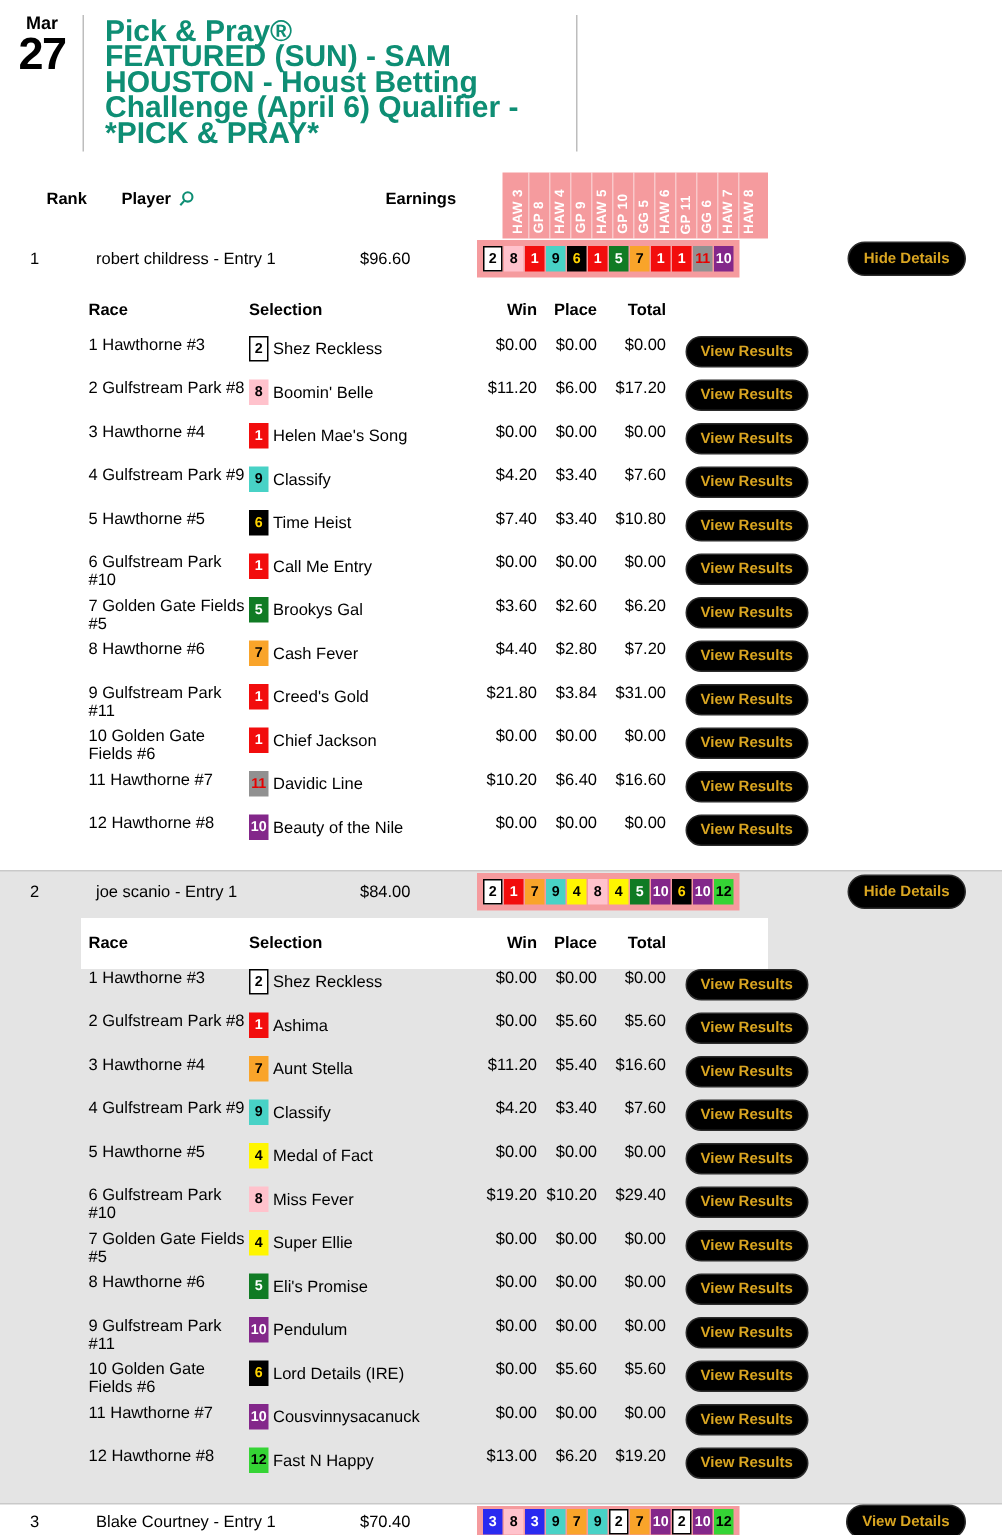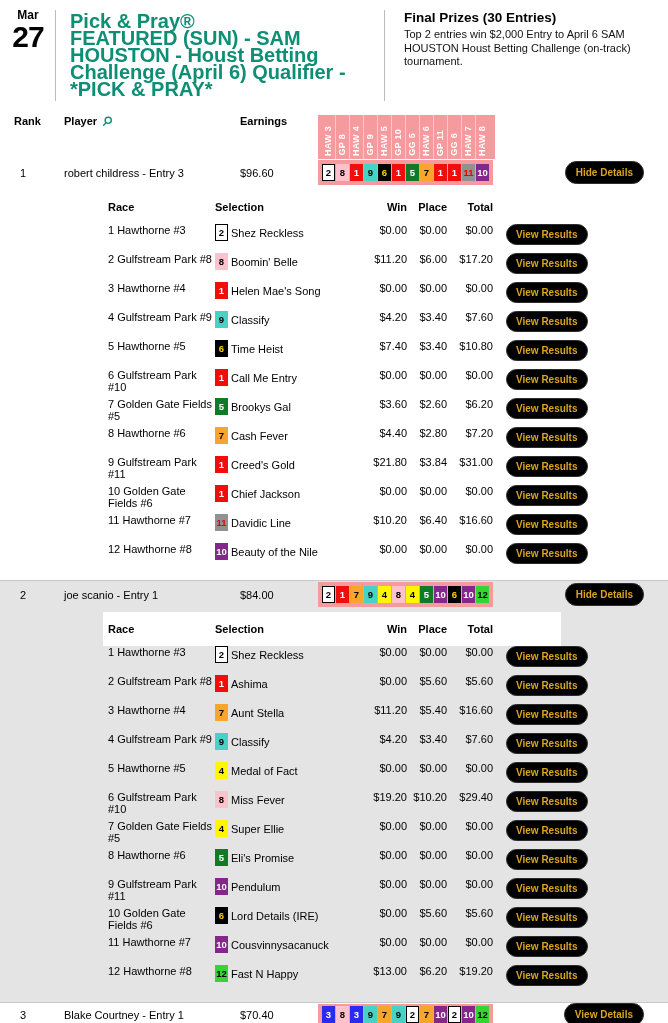--- a/index.html
+++ b/index.html
@@ -18,42 +18,42 @@
   .prizes-title{font-size:13.5px;font-weight:bold;margin:0 0 3px;}
   .prizes-desc{font-size:11px;line-height:13.5px;color:#111;}
 
   
   .c-rank{width:55px;box-sizing:border-box;padding-left:20px;flex:none;}
   .c-player{width:185px;box-sizing:border-box;padding-left:9px;flex:none;}
   .c-earn{width:78px;box-sizing:border-box;flex:none;}
   .c-picks{width:177px;flex:none;}
   .c-action{margin-left:auto;padding-right:24px;flex:none;}
 
-  .lb-head{display:flex;align-items:flex-start;margin-top:6px;}
+  .lb-head{display:flex;align-items:center;margin-top:6px;margin-left:17px;}
   .lb-head .hcell{font-weight:bold;padding-bottom:9px;}
   .lb-head .c-rank{padding-left:14px;}
   .lb-head .c-player{display:flex;align-items:center;gap:5px;}
   .race-strip{display:flex;background:#F59B9E;padding:0 4px;height:44px;}
   .race-col{width:14px;height:44px;box-sizing:border-box;border-right:1px solid rgba(255,255,255,0.45);position:relative;}
   .race-col:last-child{border-right:none;}
   .race-col-text{position:absolute;bottom:3px;left:1px;writing-mode:vertical-rl;transform:rotate(180deg);color:#fff;font-size:9px;font-weight:bold;white-space:nowrap;letter-spacing:0.3px;}
 
   
   .entry{background:#fff;}
   .entry.gray{background:#E4E4E4;}
   .entry + .entry{border-top:1px solid #c9c9c9;}
   .entry-row{display:flex;align-items:center;min-height:27px;}
   .entry.collapsed .entry-row{min-height:23px;}
   .chip-strip{display:flex;gap:1px;background:#F59B9E;padding:4px;width:fit-content;}
   .entry.collapsed .chip-strip{padding:2px 4px;}
   .chip{min-width:13px;height:17px;line-height:17px;font-size:9.5px;font-weight:bold;text-align:center;box-sizing:border-box;padding:0 1px;flex:none;}
   .pill{background:#000;color:#D9A521;border:1px solid #2b2b2b;border-radius:12px;font-family:"Liberation Sans",sans-serif;font-size:10px;font-weight:bold;padding:5px 10px;cursor:pointer;white-space:nowrap;}
 
   
-  .detail{padding:4px 0 8px 103px;}
+  .detail{padding:4px 0 8px 54px;}
   .d-head{display:flex;align-items:center;height:34px;font-weight:bold;width:458px;}
   .entry.gray .d-head{background:#fff;}
   .d-row{display:flex;align-items:flex-start;height:29px;}
   .d-race{width:112px;box-sizing:border-box;padding-left:5px;flex:none;}
   .d-sel{width:148px;display:flex;align-items:center;gap:3px;flex:none;}
   .d-win{width:44px;text-align:right;flex:none;}
   .d-place{width:40px;text-align:right;flex:none;}
   .d-total{width:46px;text-align:right;flex:none;}
   .d-btn{width:110px;box-sizing:border-box;padding-left:13px;flex:none;}
   .d-btn .pill{padding:4px 9px;}
@@ -67,24 +67,20 @@
     <div class="date">
       <div class="month">Mar</div>
       <div class="day">27</div>
     </div>
     <div class="vdiv"></div>
     <h1 class="title">
       <span>Pick &amp; Pray®</span><br>
       <span>FEATURED (SUN) - SAM HOUSTON - Houst Betting Challenge (April 6) Qualifier - *PICK &amp; PRAY*</span>
     </h1>
     <div class="vdiv"></div>
-    <div class="prizes">
-      <div class="prizes-title">Final Prizes (30 Entries)</div>
-      <div class="prizes-desc">Top 2 entries win $2,000 Entry to April 6 SAM HOUSTON Houst Betting Challenge (on-track) tournament.</div>
-    </div>
   </header>
 
   <div class="lb-head">
     <div class="c-rank hcell">Rank</div>
     <div class="c-player hcell">
       <span>Player</span>
       <svg width="11" height="11" viewBox="0 0 11 11">
         <circle cx="6.2" cy="4.3" r="3.1" fill="none" stroke="#0E8E74" stroke-width="1.4"></circle>
         <line x1="3.8" y1="6.9" x2="1.2" y2="9.8" stroke="#0E8E74" stroke-width="1.4"></line>
       </svg>
@@ -129,21 +125,21 @@
             <span class="race-col-text">HAW 8</span>
           </span>
         </div>
     </div>
   </div>
 
   <div id="entries">
   <section class="entry">
     <div class="entry-row">
       <div class="c-rank">1</div>
-      <div class="c-player">robert childress - Entry 3</div>
+      <div class="c-player">robert childress - Entry 1</div>
       <div class="c-earn">$96.60</div>
       <div class="c-picks">
             <div class="chip-strip">
               <span class="chip" style="background: rgb(255, 255, 255); color: rgb(0, 0, 0); box-shadow: rgb(0, 0, 0) 0px 0px 0px 1px inset;">2</span>
               <span class="chip" style="background: rgb(255, 194, 204); color: rgb(0, 0, 0);">8</span>
               <span class="chip" style="background: rgb(242, 13, 13); color: rgb(255, 255, 255);">1</span>
               <span class="chip" style="background: rgb(72, 210, 198); color: rgb(0, 0, 0);">9</span>
               <span class="chip" style="background: rgb(0, 0, 0); color: rgb(255, 212, 0);">6</span>
               <span class="chip" style="background: rgb(242, 13, 13); color: rgb(255, 255, 255);">1</span>
               <span class="chip" style="background: rgb(16, 123, 36); color: rgb(255, 255, 255);">5</span>

